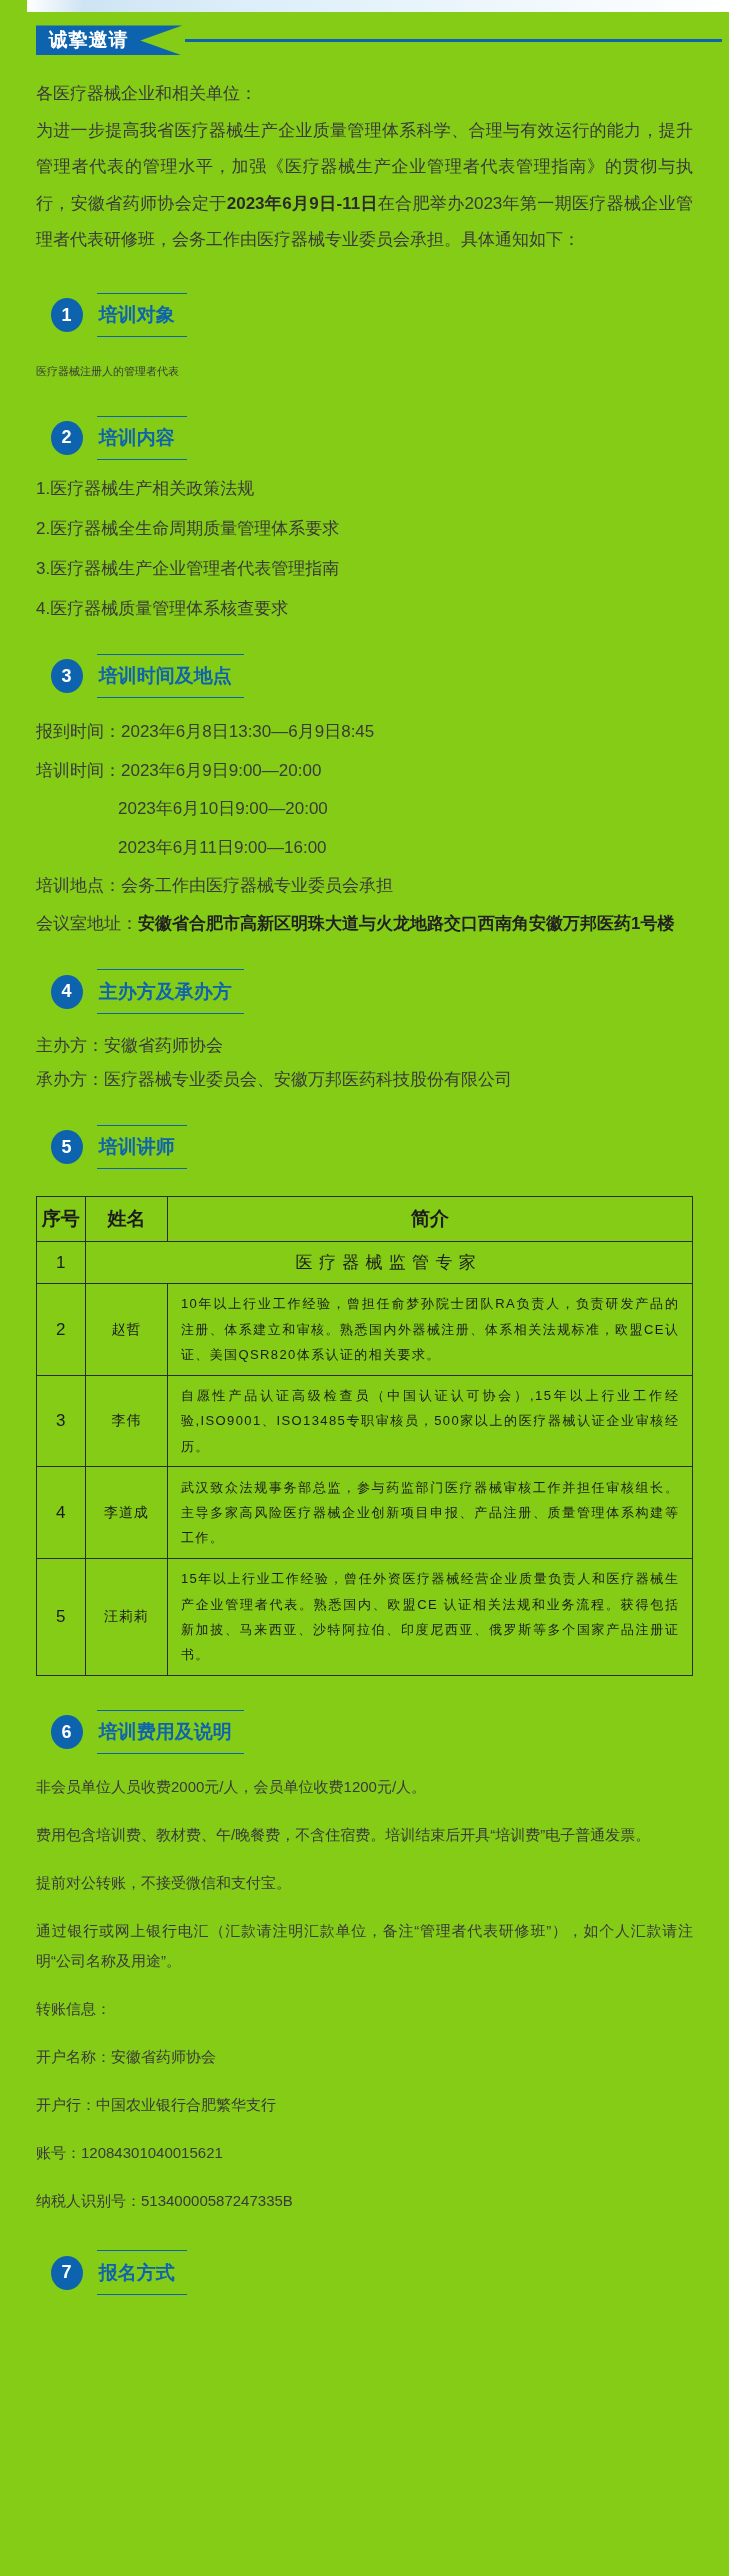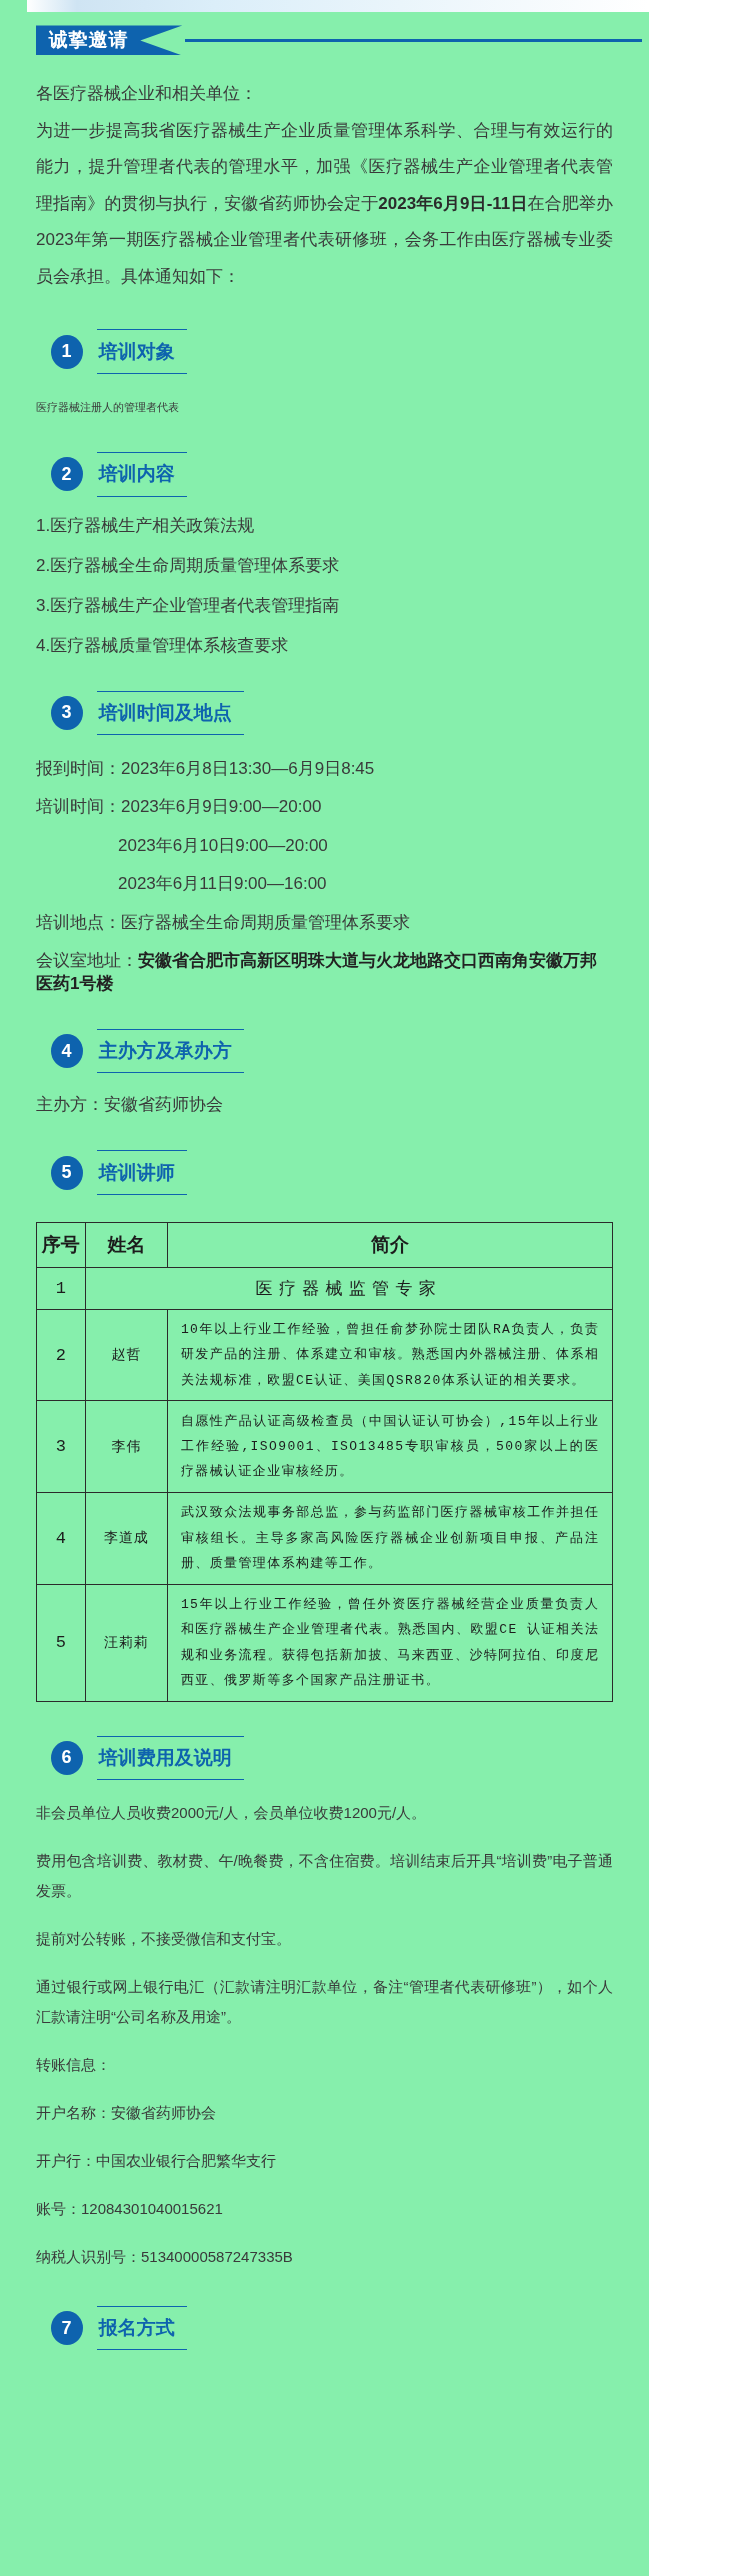--- a/index.html
+++ b/index.html
@@ -2,21 +2,21 @@
 <html style="font-size:14.5px"><head>
 <meta charset="utf-8">
 <style>
   html,body{margin:0;padding:0;background:#ffffff;}
   body{
     width:729px;
     font-family:"Liberation Sans","DejaVu Sans",sans-serif;
     color:#3f3f3f;
     -webkit-font-smoothing:antialiased;
   }
-  .page{width:649px;min-height:2576px;background:#86efac;overflow:hidden;}
+  .page{width:729px;min-height:2576px;background:#84cc16;overflow:hidden;}
 
   
   .top-strip{
     height:11.8px;margin-left:27px;
     background:linear-gradient(90deg,#ffffff 0%,#cfe4f3 8%,#dbeef9 30%,#eaf5fb 60%,#ffffff 100%);
   }
 
   
   .banner-row{display:flex;align-items:center;margin:13.6px 7.3px 0 36px;height:30px;}
   .banner{
@@ -49,21 +49,21 @@
   .body-line{font-size:11px;line-height:1.9;margin-top:23.6px;color:#3a3a3a;}
   .list-line{font-size:17px;margin-top:17px;color:#3a3a3a;}
   .time-line{font-size:17px;margin-top:15.4px;color:#3a3a3a;}
   .indent{padding-left:82px;}
   .tight{margin-top:11px;}
   .bold-addr{font-weight:bold;color:#222;}
 
   
   table.lecturers{
     width:100%;border-collapse:collapse;margin:27px 0 3.6px;
-    font-family:Liberation Mono, monospace;color:#1c1c1c;
+    font-family:Liberation Sans, sans-serif;color:#1c1c1c;
     border:1.8px solid #2b2b2b;
     padding-left:8px;
   }
   table.lecturers th,table.lecturers td{border:0.9px solid #2b2b2b;}
   table.lecturers th{font-size:19px;font-weight:bold;padding:9px 3.6px;text-align:center;}
   td.col-no{width:44px;text-align:center;font-size:17px;padding:5.4px 1.8px;}
   td.col-name{width:78px;text-align:center;font-size:14px;padding:5.4px 1.8px;letter-spacing:0.9px;}
   td.col-bio{font-size:13px;line-height:1.95;text-align:justify;padding:7.3px 12.7px;letter-spacing:1.4px;}
   td.col-merged{text-align:center;font-size:17px;letter-spacing:6.3px;padding:9px 3.6px;}
 
@@ -110,30 +110,31 @@
 
     <section>
       <div class="section-header">
         <div class="badge">3</div>
         <div class="section-title">培训时间及地点</div>
       </div>
       <p class="time-line" style="margin-top:22px;">报到时间：2023年6月8日13:30—6月9日8:45</p>
       <p class="time-line">培训时间：2023年6月9日9:00—20:00</p>
       <p class="time-line indent">2023年6月10日9:00—20:00</p>
       <p class="time-line indent">2023年6月11日9:00—16:00</p>
-      <p class="time-line">培训地点：医疗器械全生命周期质量管理体系要求</p>
+      <p class="time-line">培训地点：会务工作由医疗器械专业委员会承担</p>
       <p class="time-line"><span>会议室地址：</span><span class="bold-addr">安徽省合肥市高新区明珠大道与火龙地路交口西南角安徽万邦医药1号楼</span></p>
     </section>
 
     <section>
       <div class="section-header">
         <div class="badge">4</div>
         <div class="section-title">主办方及承办方</div>
       </div>
       <p class="time-line" style="margin-top:20px;">主办方：安徽省药师协会</p>
+      <p class="time-line tight">承办方：医疗器械专业委员会、安徽万邦医药科技股份有限公司</p>
     </section>
 
     <section>
       <div class="section-header">
         <div class="badge">5</div>
         <div class="section-title">培训讲师</div>
       </div>
 
       <table class="lecturers">
         <thead>

